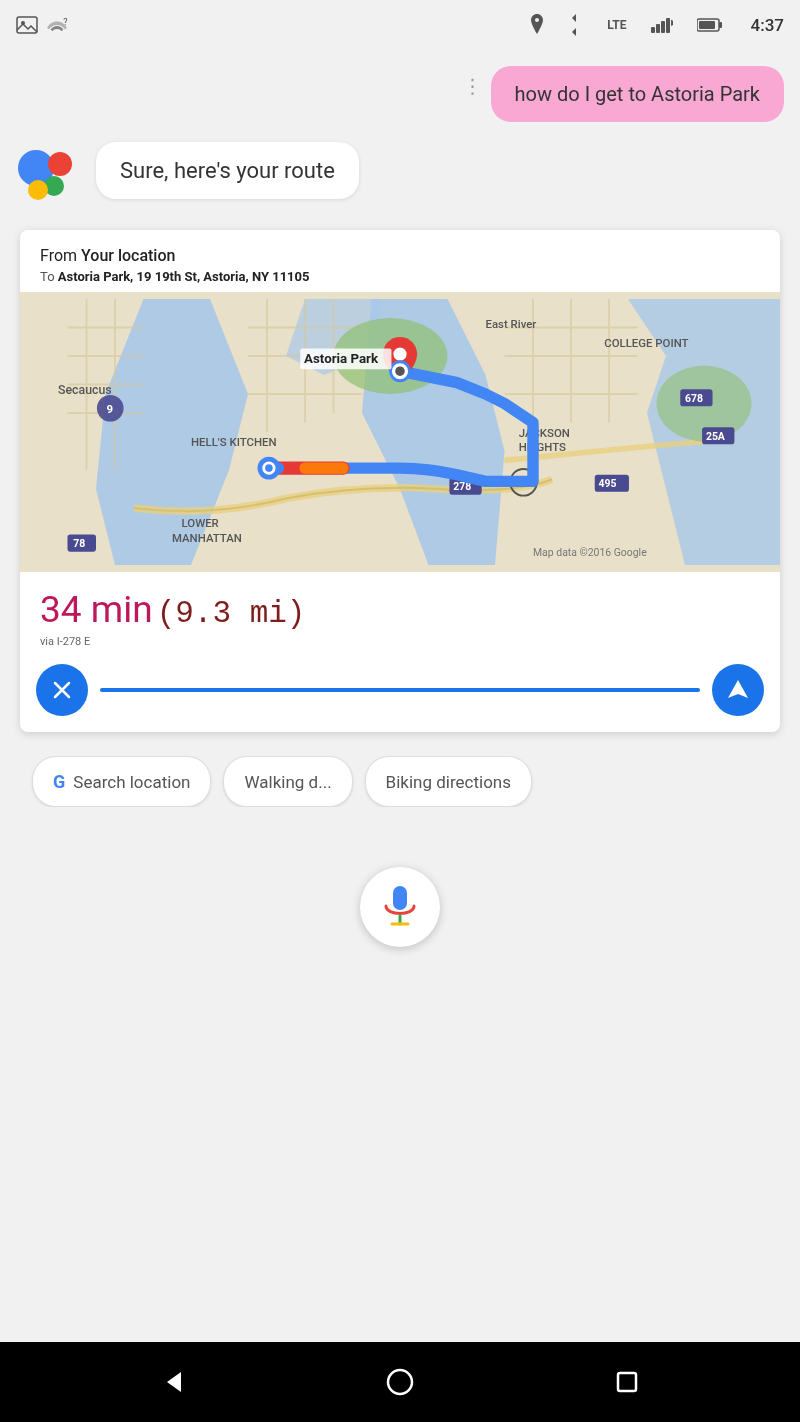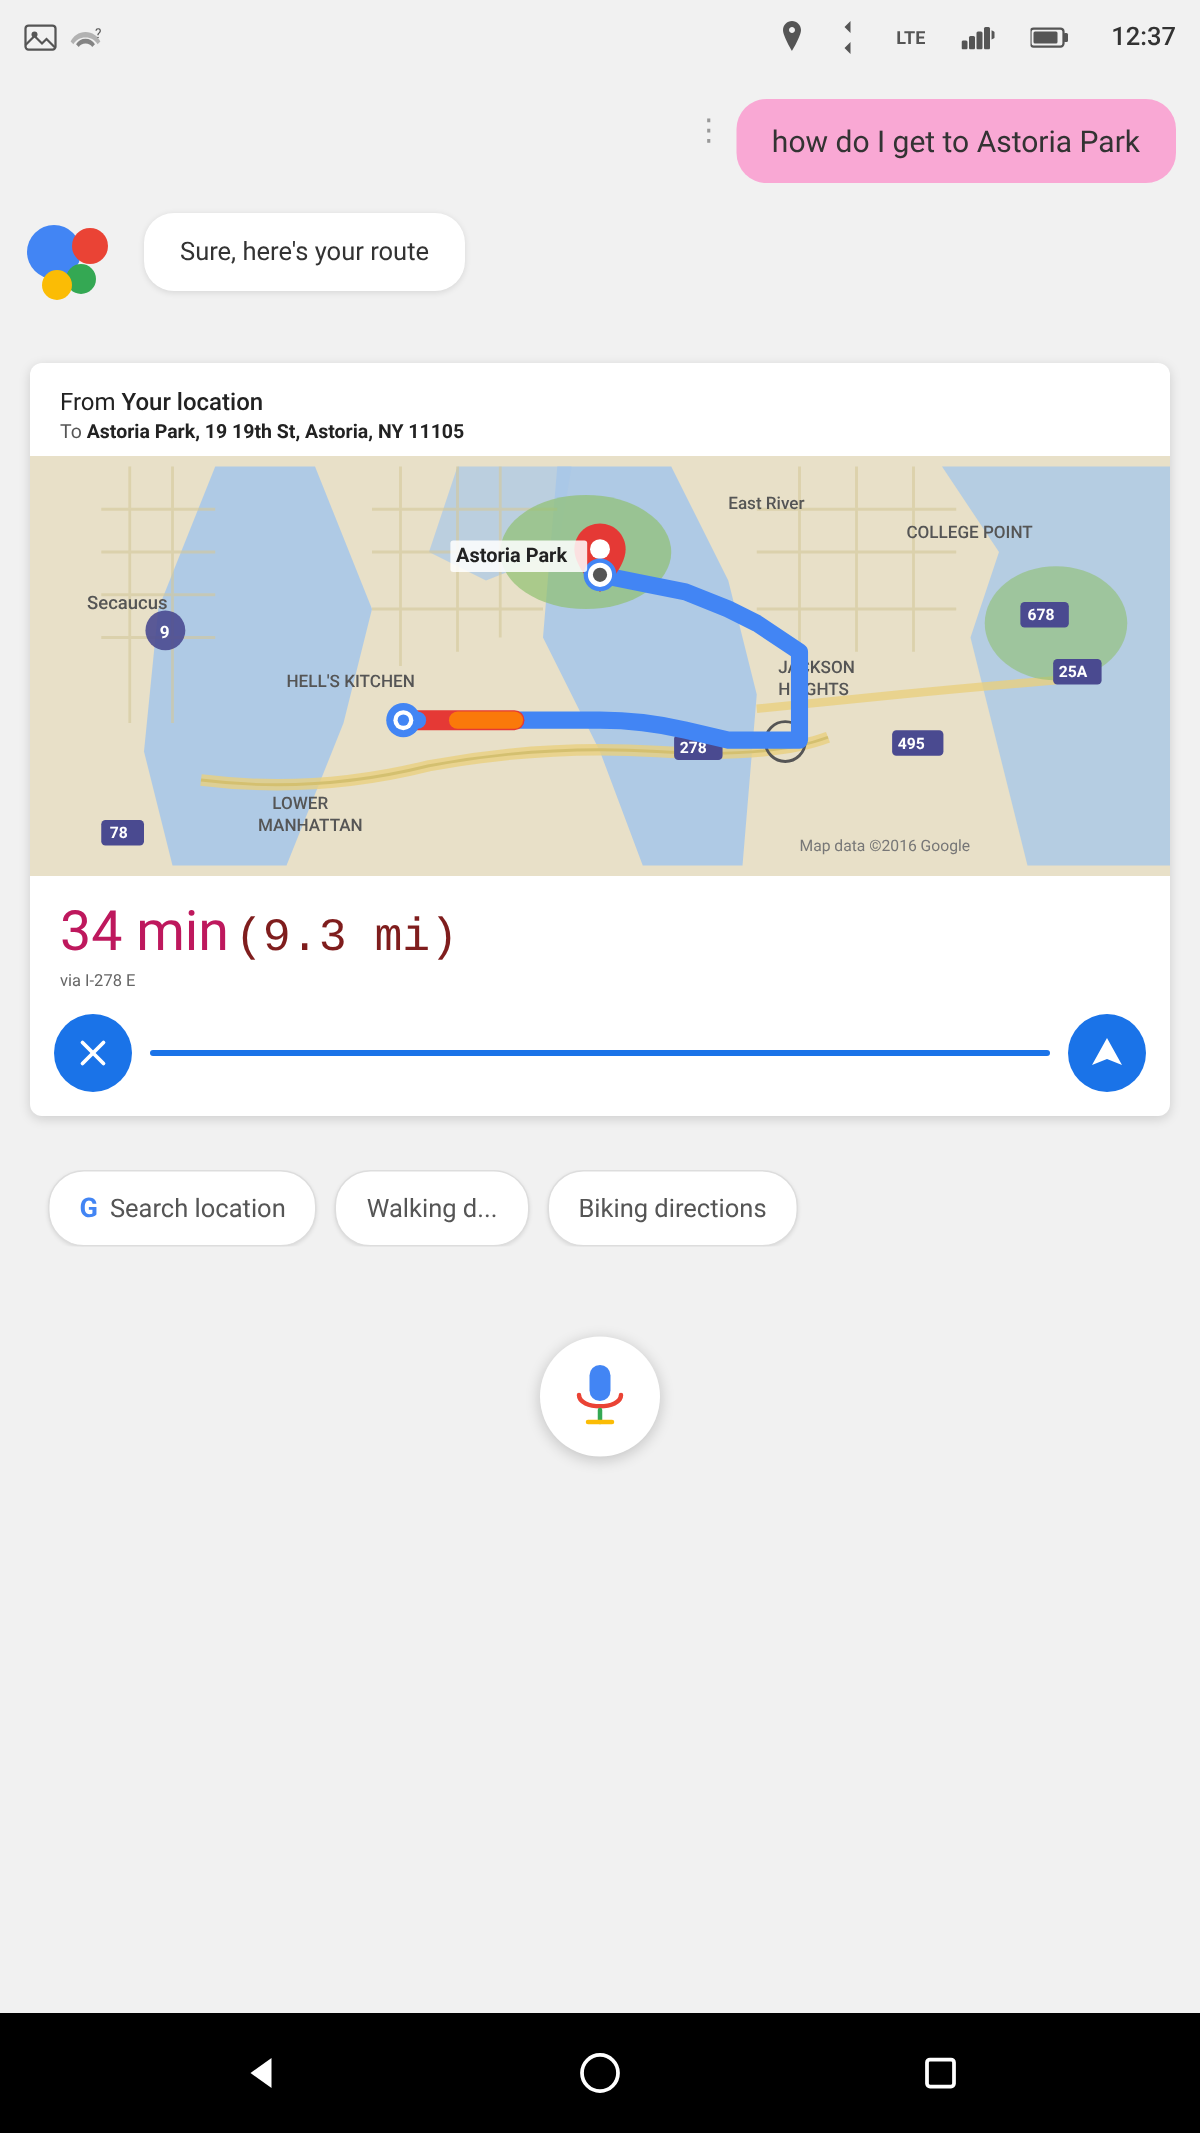--- a/index.html
+++ b/index.html
@@ -71,32 +71,32 @@
     
     .assistant-wrap {
       display: flex;
       align-items: flex-start;
       gap: 16px;
     }
     .assistant-bubble {
       background: #fff;
       border-radius: 20px;
       padding: 16px 24px;
-      font-size: 17px;
+      font-size: 22px;
       color: #333;
       box-shadow: 0 1px 4px rgba(0,0,0,0.1);
     }
 
     
     .route-card {
       background: #fff;
       border-radius: 8px;
       overflow: hidden;
       box-shadow: 0 2px 8px rgba(0,0,0,0.15);
-      margin: 16px 4px;
+      margin: 4px 4px;
     }
     .route-header {
       padding: 16px 20px 8px;
     }
     .route-from {
       font-size: 16px;
       color: #555;
     }
     .route-from span {
       color: #222;
@@ -293,21 +293,21 @@
       <rect x="15" y="1" width="4" height="15" rx="1"></rect>
       <text x="20" y="8" font-size="8" fill="#555">▶</text>
     </svg>
 
     <svg width="26" height="14" viewBox="0 0 26 14" fill="#555">
       <rect x="0" y="1" width="22" height="12" rx="2" fill="none" stroke="#555" stroke-width="1.5"></rect>
       <rect x="22" y="4" width="3" height="6" rx="1" fill="#555"></rect>
       <rect x="2" y="3" width="16" height="8" rx="1" fill="#555"></rect>
     </svg>
 
-    <span style="font-size:17px;font-weight:500;color:#333;margin-left:4px;">12:37</span>
+    <span style="font-size:17px;font-weight:500;color:#333;margin-left:4px;">4:37</span>
   </div>
 </div>
 
 <div class="chat-area">
 
   <div class="user-message-wrap">
     <span class="more-icon">⋮</span>
     <div class="user-bubble">
       <span>how do I get to Astoria Park</span>
     </div>

